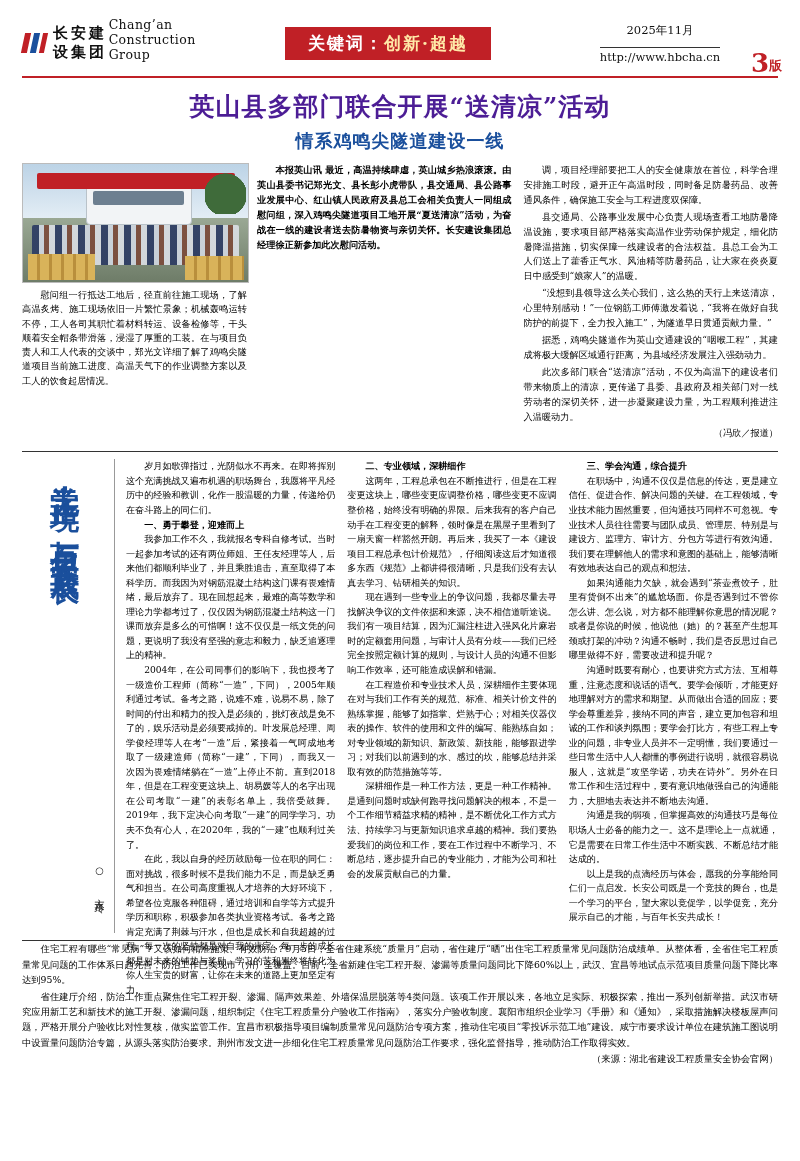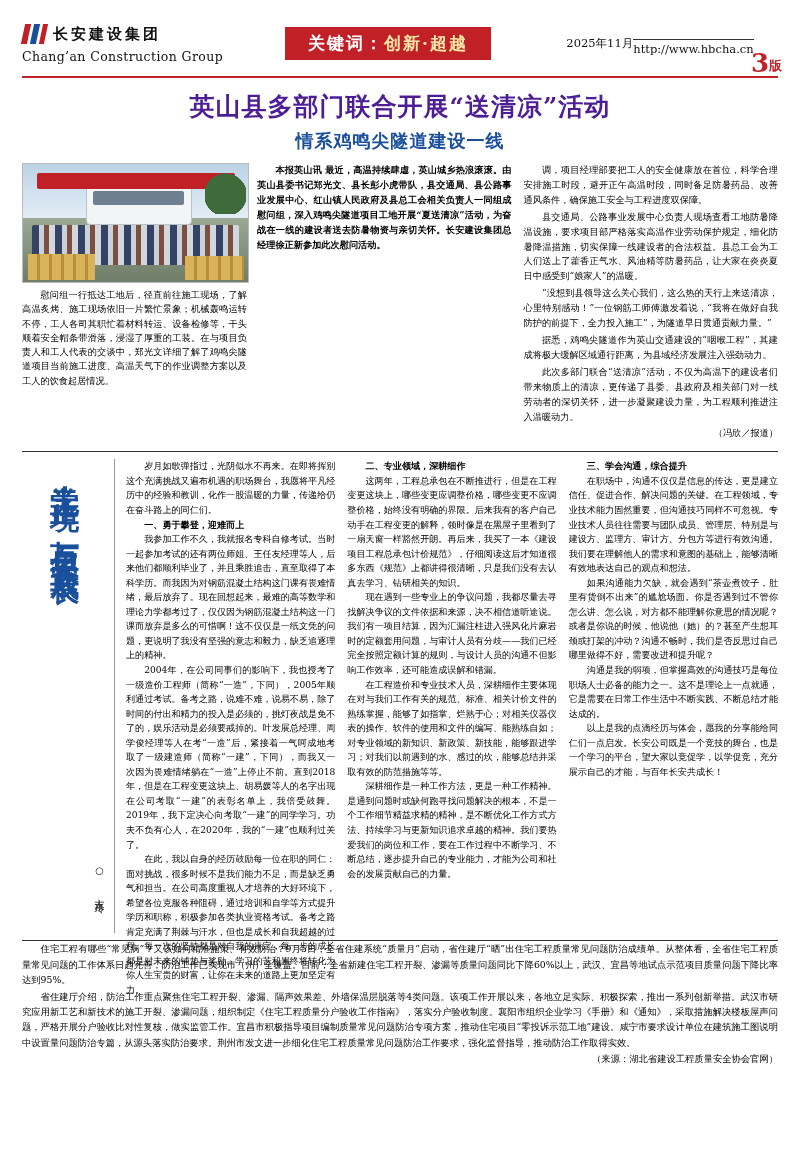--- a/index.html
+++ b/index.html
@@ -27,22 +27,22 @@
   .masthead {
     display: flex;
     align-items: stretch;
     border-bottom: 2px solid #c02026;
     padding-bottom: 4px;
     height: 58px;
   }
   .mast-left {
     width: 212px;
     display: flex;
-    flex-direction: column;
-    justify-content: center;
+    flex-direction: row;
+    justify-content: flex-end;
   }
   .mast-logo-row {
     display: flex;
     align-items: center;
     gap: 5px;
   }
   .mast-logo-mark {
     width: 26px;
     height: 24px;
     position: relative;
@@ -83,21 +83,21 @@
     font-size: 17px;
     letter-spacing: 2px;
     padding: 5px 23px;
     white-space: nowrap;
   }
   .keyword-box .kw-label { color: #ffffff; }
   .keyword-box .kw-value { color: #ffe9a8; }
   .mast-right {
     width: 236px;
     display: flex;
-    flex-direction: row;
+    flex-direction: column;
     align-items: center;
     justify-content: center;
     position: relative;
   }
   .mast-date {
     font-size: 11.5px;
     color: #111;
     font-family: "DejaVu Serif", "Liberation Serif", serif;
   }
   .mast-url {
@@ -362,20 +362,21 @@
         <p class="sub">二、专业领域，深耕细作</p>
         <p>这两年，工程总承包在不断推进行，但是在工程变更这块上，哪些变更应调整价格，哪些变更不应调整价格，始终没有明确的界限。后来我有的客户自己动手在工程变更的解释，领时像是在黑屋子里看到了一扇天窗一样豁然开朗。再后来，我买了一本《建设项目工程总承包计价规范》，仔细阅读这后才知道很多东西《规范》上都讲得很清晰，只是我们没有去认真去学习、钻研相关的知识。</p>
         <p>现在遇到一些专业上的争议问题，我都尽量去寻找解决争议的文件依据和来源，决不相信道听途说。我们有一项目结算，因为汇漏注柱进入强风化片麻岩时的定额套用问题，与审计人员有分歧——我们已经完全按照定额计算的规则，与设计人员的沟通不但影响工作效率，还可能造成误解和错漏。</p>
         <p>在工程造价和专业技术人员，深耕细作主要体现在对与我们工作有关的规范、标准、相关计价文件的熟练掌握，能够了如指掌、烂熟于心；对相关仪器仪表的操作、软件的使用和文件的编写、能熟练自如；对专业领域的新知识、新政策、新技能，能够跟进学习；对我们以前遇到的水、感过的坎，能够总结并采取有效的防范措施等等。</p>
         <p>深耕细作是一种工作方法，更是一种工作精神。是通到问题时或缺何跑寻找问题解决的根本，不是一个工作细节精益求精的精神，是不断优化工作方式方法、持续学习与更新知识追求卓越的精神。我们要热爱我们的岗位和工作，要在工作过程中不断学习、不断总结，逐步提升自己的专业能力，才能为公司和社会的发展贡献自己的力量。</p>
       </div>
       <div class="mcol">
         <p class="sub">三、学会沟通，综合提升</p>
         <p>在职场中，沟通不仅仅是信息的传达，更是建立信任、促进合作、解决问题的关键。在工程领域，专业技术能力固然重要，但沟通技巧同样不可忽视。专业技术人员往往需要与团队成员、管理层、特别是与建设方、监理方、审计方、分包方等进行有效沟通。我们要在理解他人的需求和意图的基础上，能够清晰有效地表达自己的观点和想法。</p>
         <p>如果沟通能力欠缺，就会遇到“茶壶煮饺子，肚里有货倒不出来”的尴尬场面。你是否遇到过不管你怎么讲、怎么说，对方都不能理解你意思的情况呢？或者是你说的时候，他说他（她）的？甚至产生想耳颈或打架的冲动？沟通不畅时，我们是否反思过自己哪里做得不好，需要改进和提升呢？</p>
+        <p>沟通时既要有耐心，也要讲究方式方法、互相尊重，注意态度和说话的语气。要学会倾听，才能更好地理解对方的需求和期望。从而做出合适的回应；要学会尊重差异，接纳不同的声音，建立更加包容和坦诚的工作和谈判氛围；要学会打比方，有些工程上专业的问题，非专业人员并不一定明懂，我们要通过一些日常生活中人人都懂的事例进行说明，就很容易说服人，这就是“攻坚学诺，功夫在诗外”。另外在日常工作和生活过程中，要有意识地做强自己的沟通能力，大胆地去表达并不断地去沟通。</p>
         <p>沟通是我的弱项，但掌握高效的沟通技巧是每位职场人士必备的能力之一。这不是理论上一点就通，它是需要在日常工作生活中不断实践、不断总结才能达成的。</p>
         <p>以上是我的点滴经历与体会，愿我的分享能给同仁们一点启发。长安公司既是一个竞技的舞台，也是一个学习的平台，望大家以竞促学，以学促竞，充分展示自己的才能，与百年长安共成长！</p>
       </div>
     </div>
   </div>
 
   <div class="bottom-rule"></div>
 
   <div>
     <div class="bottom-body">

